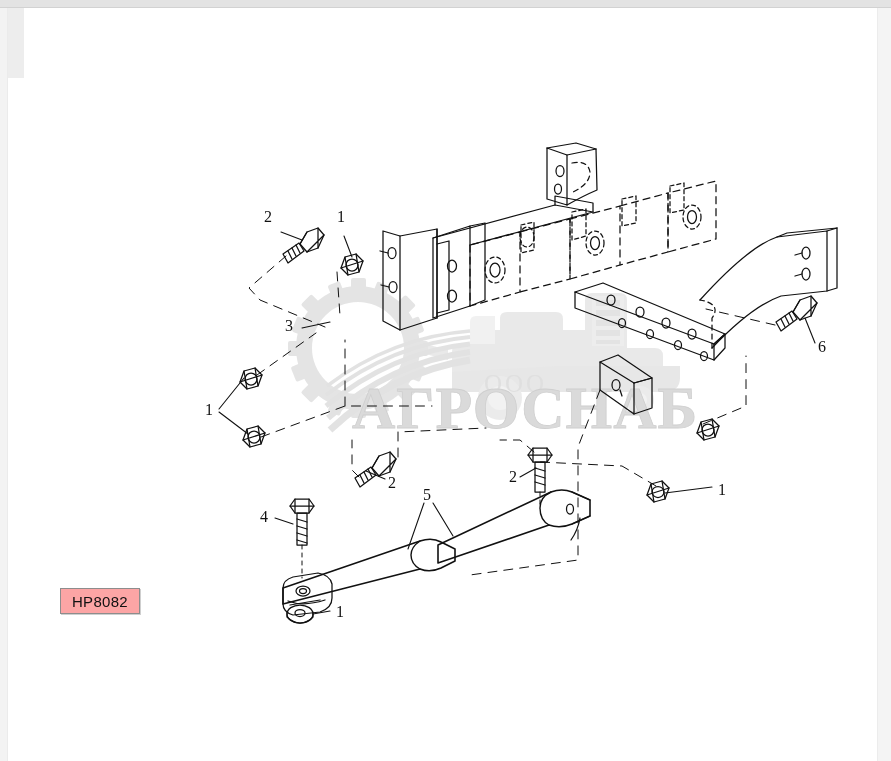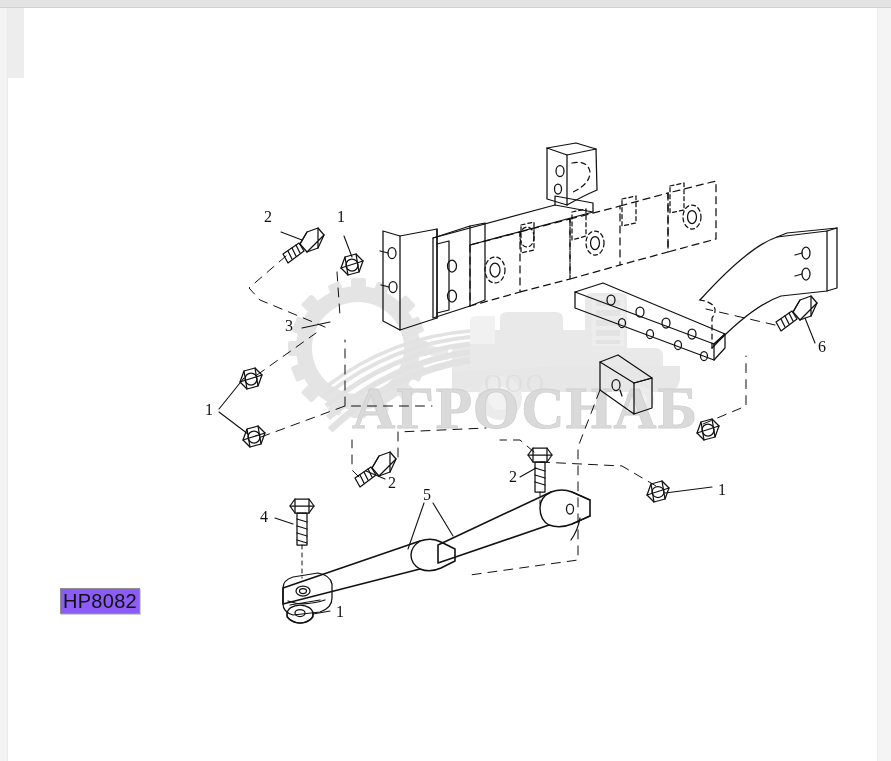--- a/index.html
+++ b/index.html
@@ -6,23 +6,23 @@
   body{width:891px;height:761px;overflow:hidden;font-family:"Liberation Sans",sans-serif;}
   #page{position:relative;width:891px;height:761px;background:#ffffff;}
   #topbar{position:absolute;left:0;top:0;width:891px;height:7px;background:#e3e3e3;border-bottom:1px solid #d2d2d2;}
   #leftrail{position:absolute;left:0;top:8px;width:7px;height:753px;background:#f3f3f3;border-right:1px solid #ebebeb;}
   #leftrail2{position:absolute;left:8px;top:8px;width:16px;height:70px;background:#ededed;}
   #rightrail{position:absolute;left:877px;top:8px;width:14px;height:753px;background:#f4f4f4;border-left:1px solid #ececec;}
   #canvas{position:absolute;left:25px;top:9px;width:850px;height:745px;background:#fff;}
   svg.layer{position:absolute;left:0;top:0;width:891px;height:761px;}
   #wm{position:absolute;left:0;top:0;width:891px;height:761px;pointer-events:none;}
   #label-hp{position:absolute;left:60px;top:588px;width:78px;height:24px;
-     border:1px solid #8d8d8d;background:#8b5cf6;box-shadow:1px 1px 0 #cfcfcf;
+     border:1px solid #8d8d8d;background:#fca5a5;box-shadow:1px 1px 0 #cfcfcf;
      display:flex;align-items:center;justify-content:center;
-     font-size:20px;color:#111;letter-spacing:.3px;}
+     font-size:15px;color:#111;letter-spacing:.3px;}
   .cal{font-size:16px;fill:#111;font-family:"Liberation Serif",serif;}
 </style>
 </head>
 <body>
 
 <div id="page">
 
   <div id="topbar"></div>
   <div id="leftrail"></div>
   <div id="leftrail2"></div>

